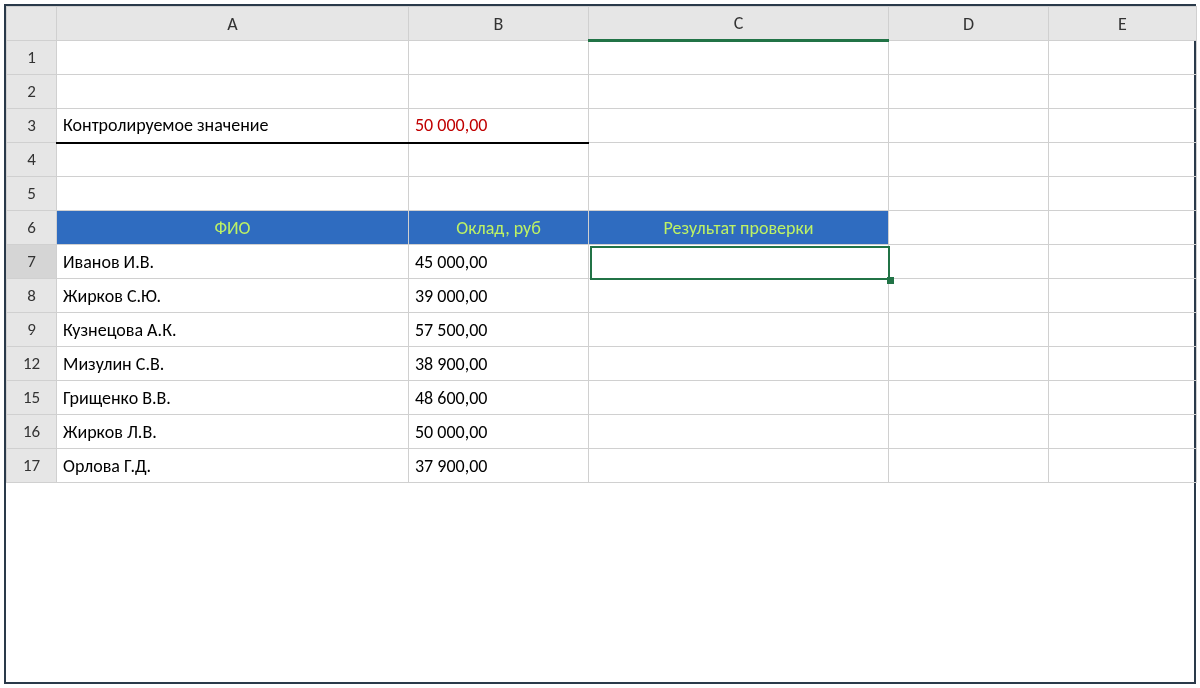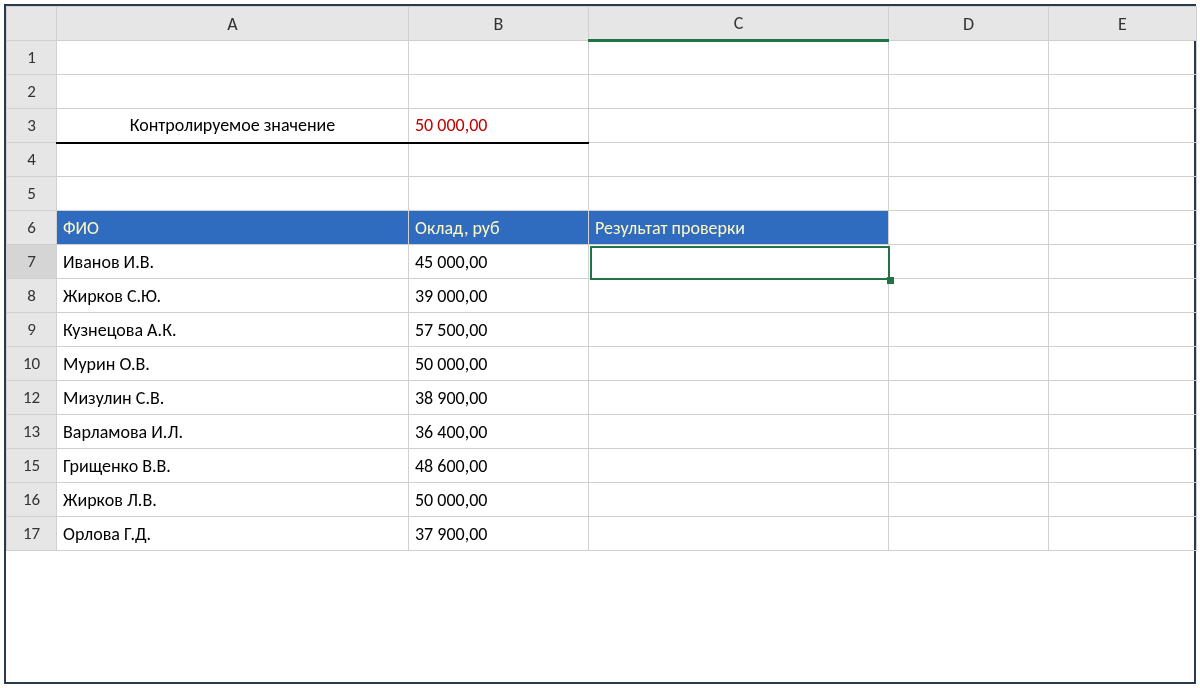--- a/index.html
+++ b/index.html
@@ -57,34 +57,34 @@
       background: #d5d5d5;
     }
     
     col.c-rowhdr { width: 50px; }
     col.c-A { width: 352px; }
     col.c-B { width: 180px; }
     col.c-C { width: 300px; }
     col.c-D { width: 160px; }
     col.c-E { width: 148px; }
 
-    .bold { font-weight: 700; text-align: center; }
+    .bold { font-weight: 700; }
     .red  { color: #c00000; }
     .right { text-align: left; }
 
     .underline-bottom {
       border-bottom: 2px solid #000 !important;
     }
 
     
     .bluehdr {
       background: #2f6cc0;
-      color: #fef9c3;
+      color: #bef264;
       font-weight: 700;
-      text-align: left;
+      text-align: center;
     }
 
     
     .active-cell {
       position: absolute;
       border: 2px solid #217346;
       pointer-events: none;
       background: transparent;
     }
     .fill-handle {
@@ -198,44 +198,28 @@
         </tr>
         <tr>
           <td class="rowhdr">9</td>
           <td>Кузнецова А.К.</td>
           <td class="right">57 500,00</td>
           <td></td>
           <td></td>
           <td></td>
         </tr>
         <tr>
-          <td class="rowhdr">10</td>
-          <td>Мурин О.В.</td>
-          <td class="right">50 000,00</td>
-          <td></td>
-          <td></td>
-          <td></td>
-        </tr>
-        <tr>
           <td class="rowhdr">12</td>
           <td>Мизулин С.В.</td>
           <td class="right">38 900,00</td>
           <td></td>
           <td></td>
           <td></td>
         </tr>
         <tr>
-          <td class="rowhdr">13</td>
-          <td>Варламова И.Л.</td>
-          <td class="right">36 400,00</td>
-          <td></td>
-          <td></td>
-          <td></td>
-        </tr>
-        <tr>
           <td class="rowhdr">15</td>
           <td>Грищенко В.В.</td>
           <td class="right">48 600,00</td>
           <td></td>
           <td></td>
           <td></td>
         </tr>
         <tr>
           <td class="rowhdr">16</td>
           <td>Жирков Л.В.</td>

